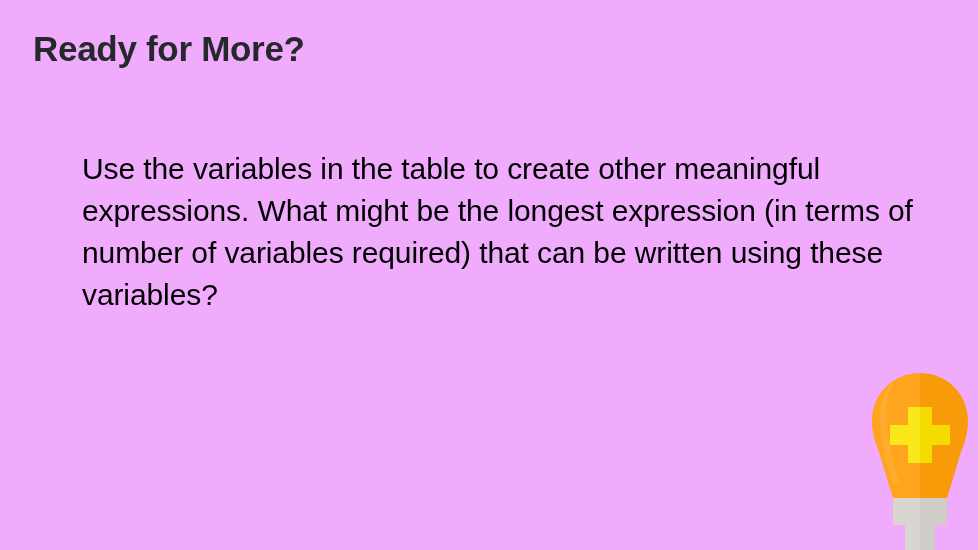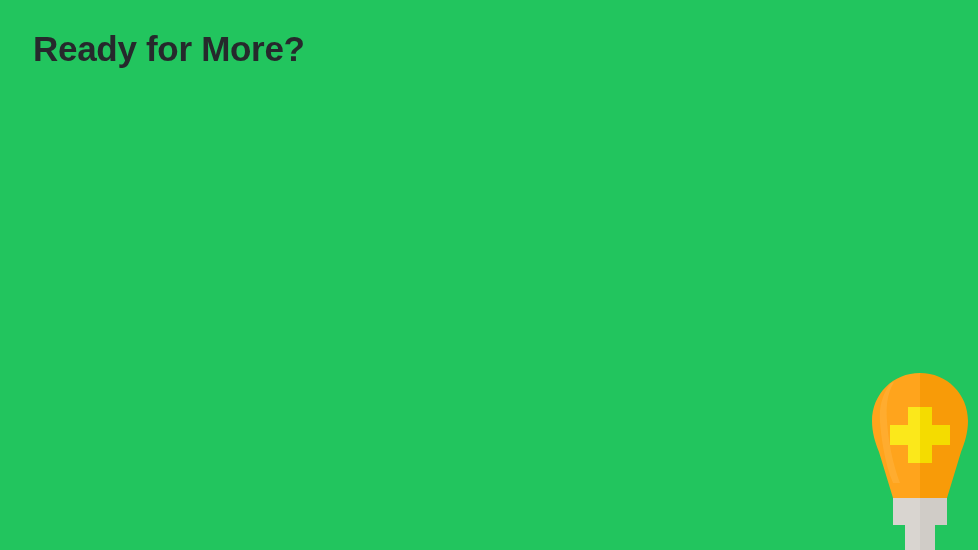--- a/index.html
+++ b/index.html
@@ -9,21 +9,21 @@
   body {
     width: 978px;
     height: 550px;
     overflow: hidden;
     font-family: "Liberation Sans", sans-serif;
   }
   .slide {
     position: relative;
     width: 978px;
     height: 550px;
-    background: #22c55e;
+    background: #f0abfc;
     overflow: hidden;
     box-sizing: border-box;
   }
   .slide-title {
     position: absolute;
     left: 33px;
     top: 28px;
     font-family: "Liberation Sans", sans-serif;
     font-size: 35px;
     font-weight: bold;
@@ -59,20 +59,21 @@
     height: 180px;
   }
 </style>
 </head>
 <body>
 
 <div class="slide">
 
   <div class="slide-title">Ready for More?</div>
 
+  <div class="slide-body">Use the variables in the table to create other meaningful expressions. What might be the longest expression (in terms of number of variables required) that can be written using these variables?</div>
 
   <div class="bulb">
     <svg viewBox="0 0 116 180" xmlns="http://www.w3.org/2000/svg" aria-hidden="true">
 
       <path d="M58 3 C31 3 10 24 10 51 C10 62 13 72 17 82 L31 128 L58 128 Z" fill="#ffa41c"></path>
 
       <path d="M58 3 C85 3 106 24 106 51 C106 62 103 72 99 82 L85 128 L58 128 Z" fill="#f89b08"></path>
 
       <path d="M29 13 C20 24 17 37 18 51 C19 68 23 94 31 113 L38 113 C30 92 26 68 25 51 C24 36 25 24 32 12 Z" fill="#ffae33" opacity="0.85"></path>
 

